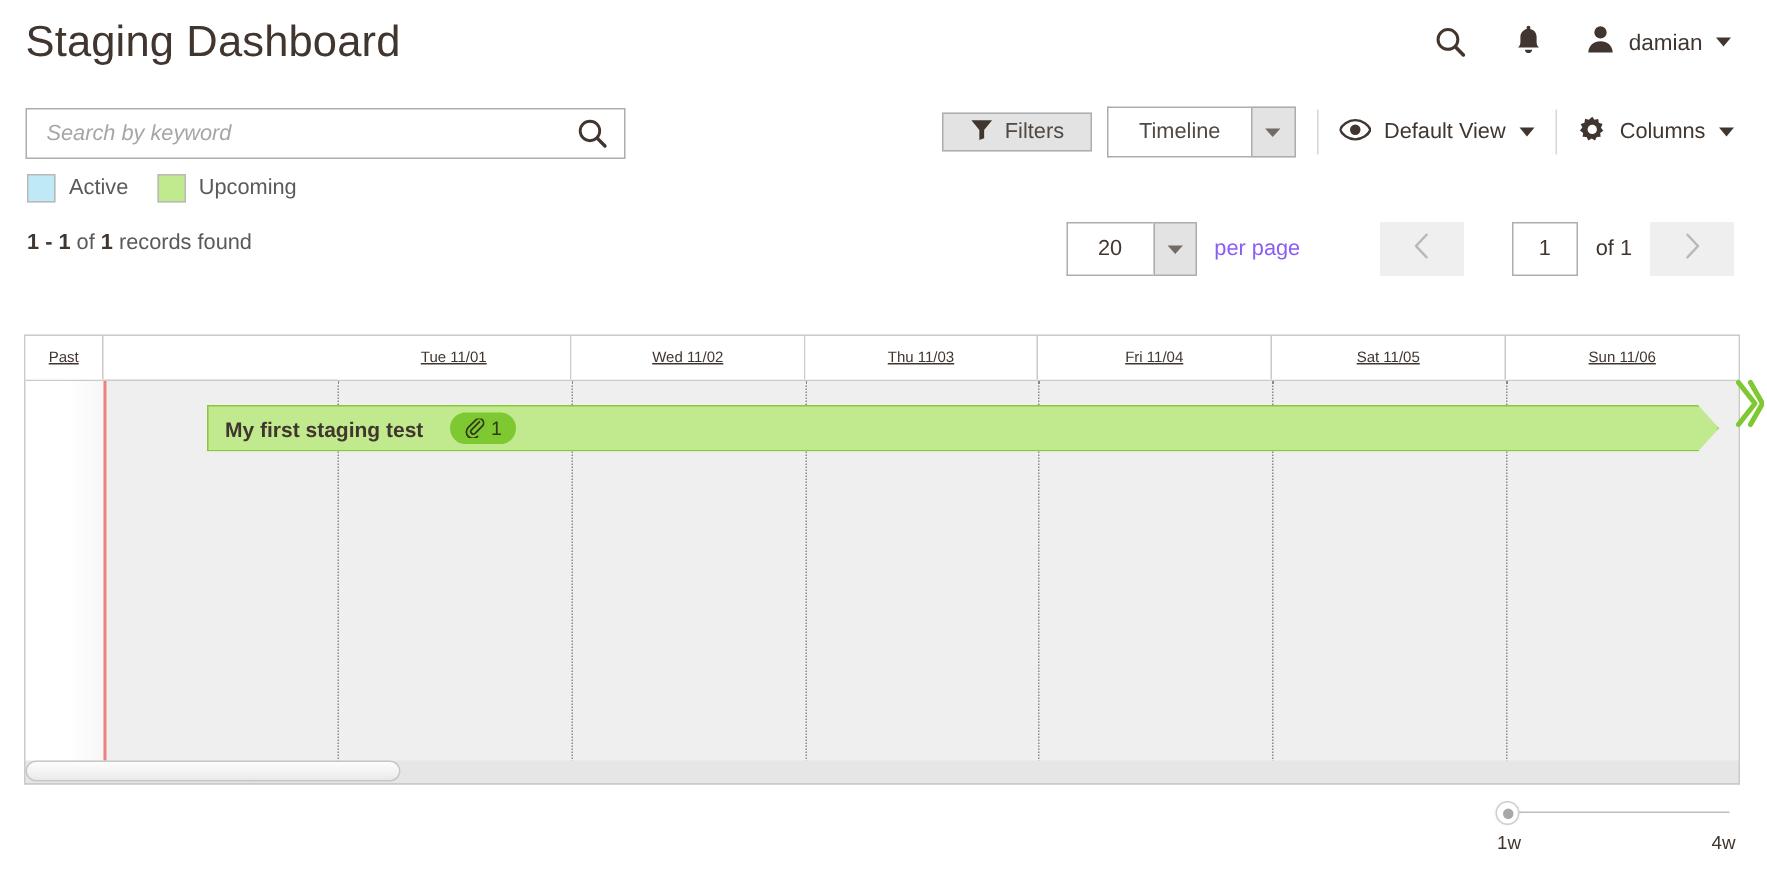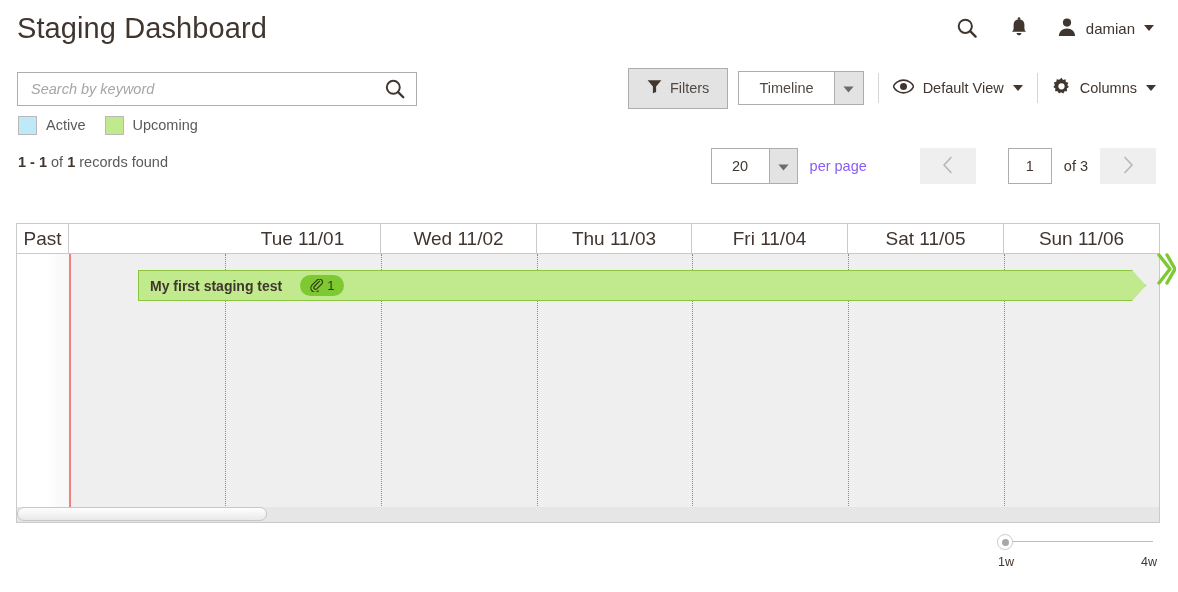--- a/index.html
+++ b/index.html
@@ -87,21 +87,21 @@
   }
 
   .toolbar-actions {
     position: absolute;
     right: 22px; top: 9px;
     display: flex;
     align-items: center;
     height: 34px;
   }
   .btn {
-    height: 41px;
+    height: 26px;
     border: 1px solid #adadad;
     background: #e3e3e3;
     font-family: "Liberation Sans", sans-serif;
     font-size: 14.5px;
     color: #514943;
     display: flex; align-items: center; justify-content: center;
     gap: 8px;
     padding: 0 18px;
     cursor: pointer;
   }
@@ -244,25 +244,26 @@
     position: relative;
     height: 30px;
     background: #fff;
     border-bottom: 1px solid #cacaca;
     display: flex;
   }
   .tl-col-head {
     height: 29px;
     border-right: 1px solid #cacaca;
     display: flex; align-items: center; justify-content: center;
-    font-size: 19px;
+    font-size: 10px;
     color: #41362f;
     background: #fff;
     cursor: pointer;
     flex: none;
+    text-decoration: underline;
   }
   .tl-col-head.last { border-right: none; }
 
   .tl-body {
     position: relative;
     height: 254px;
     background: #efefef;
     overflow: hidden;
   }
   .past-gutter {
@@ -518,21 +519,21 @@
       <span>
         <svg width="11" height="18" viewBox="0 0 11 18" fill="none">
           <path d="M9 1.5L2 9l7 7.5" stroke="#b8b8b8" stroke-width="1.7" stroke-linecap="round" stroke-linejoin="round"></path>
         </svg>
       </span>
     </div>
 
     <div style="width:32px"></div>
 
     <input class="page-input" value="1" style="">
-    <span class="of-label">of 3</span>
+    <span class="of-label">of 1</span>
 
     <div class="nav-btn">
       <span>
         <svg width="11" height="18" viewBox="0 0 11 18" fill="none">
           <path d="M2 1.5L9 9l-7 7.5" stroke="#b8b8b8" stroke-width="1.7" stroke-linecap="round" stroke-linejoin="round"></path>
         </svg>
       </span>
     </div>
   </div>
 </div>

